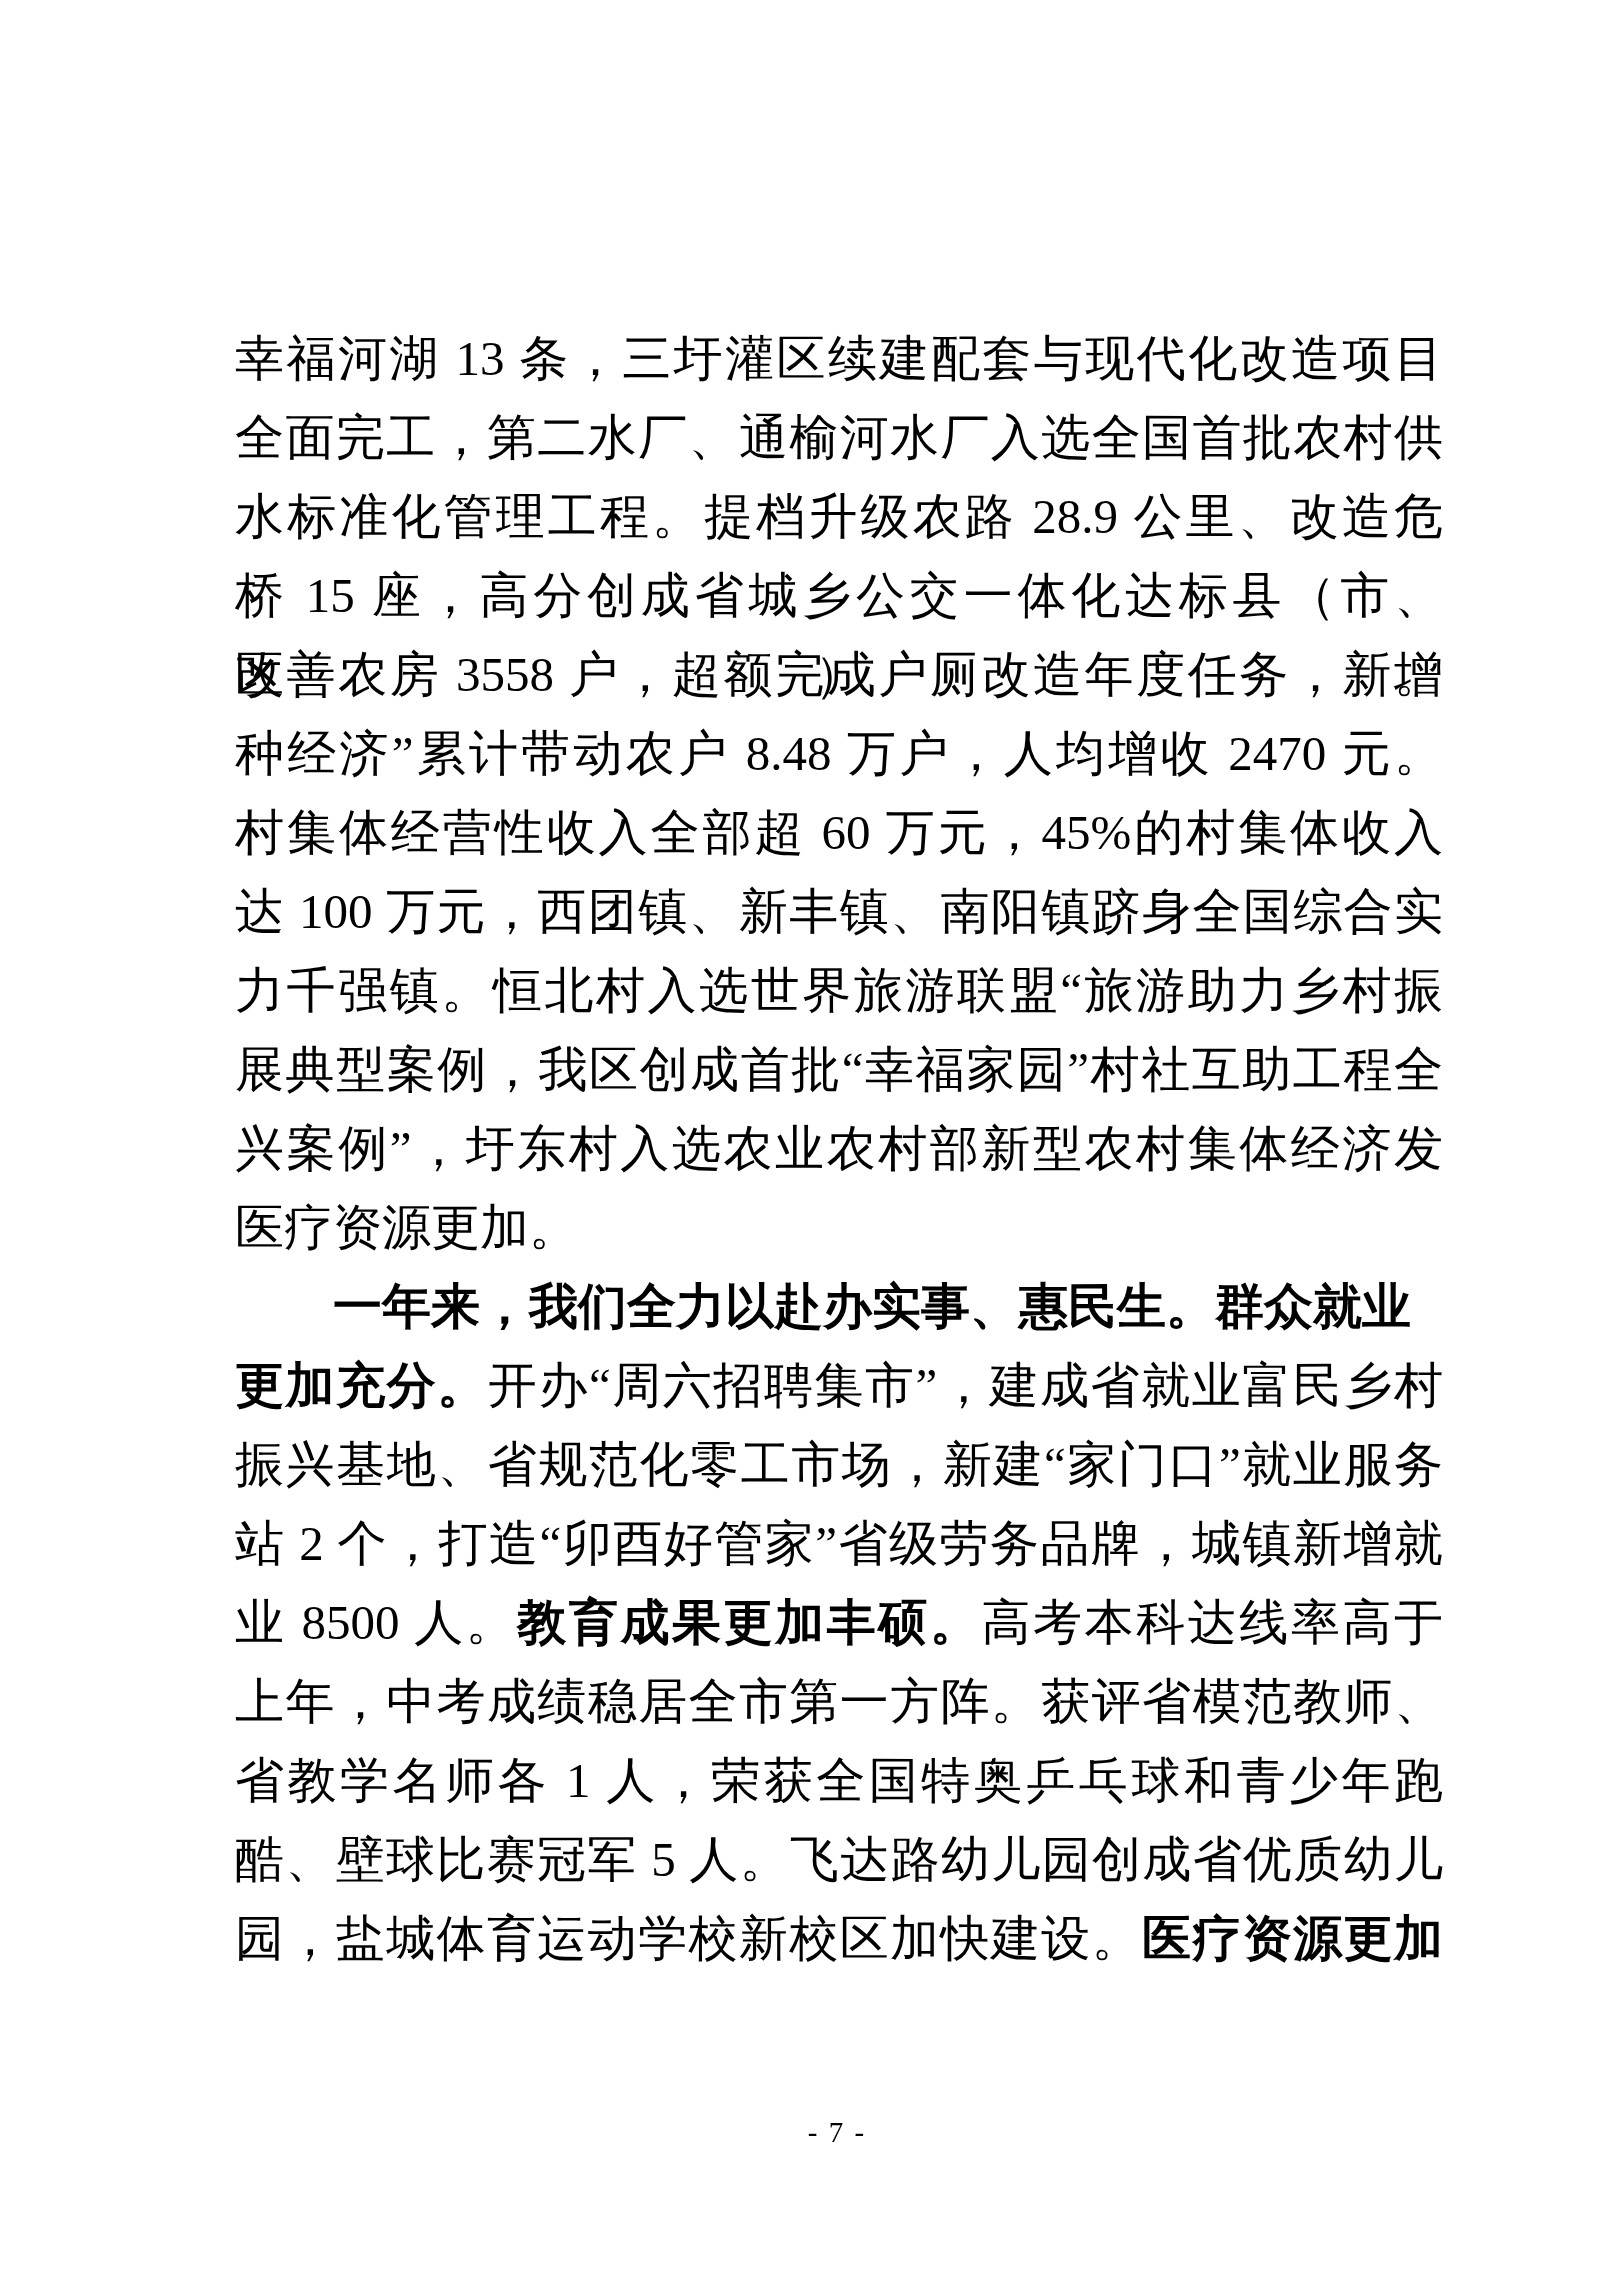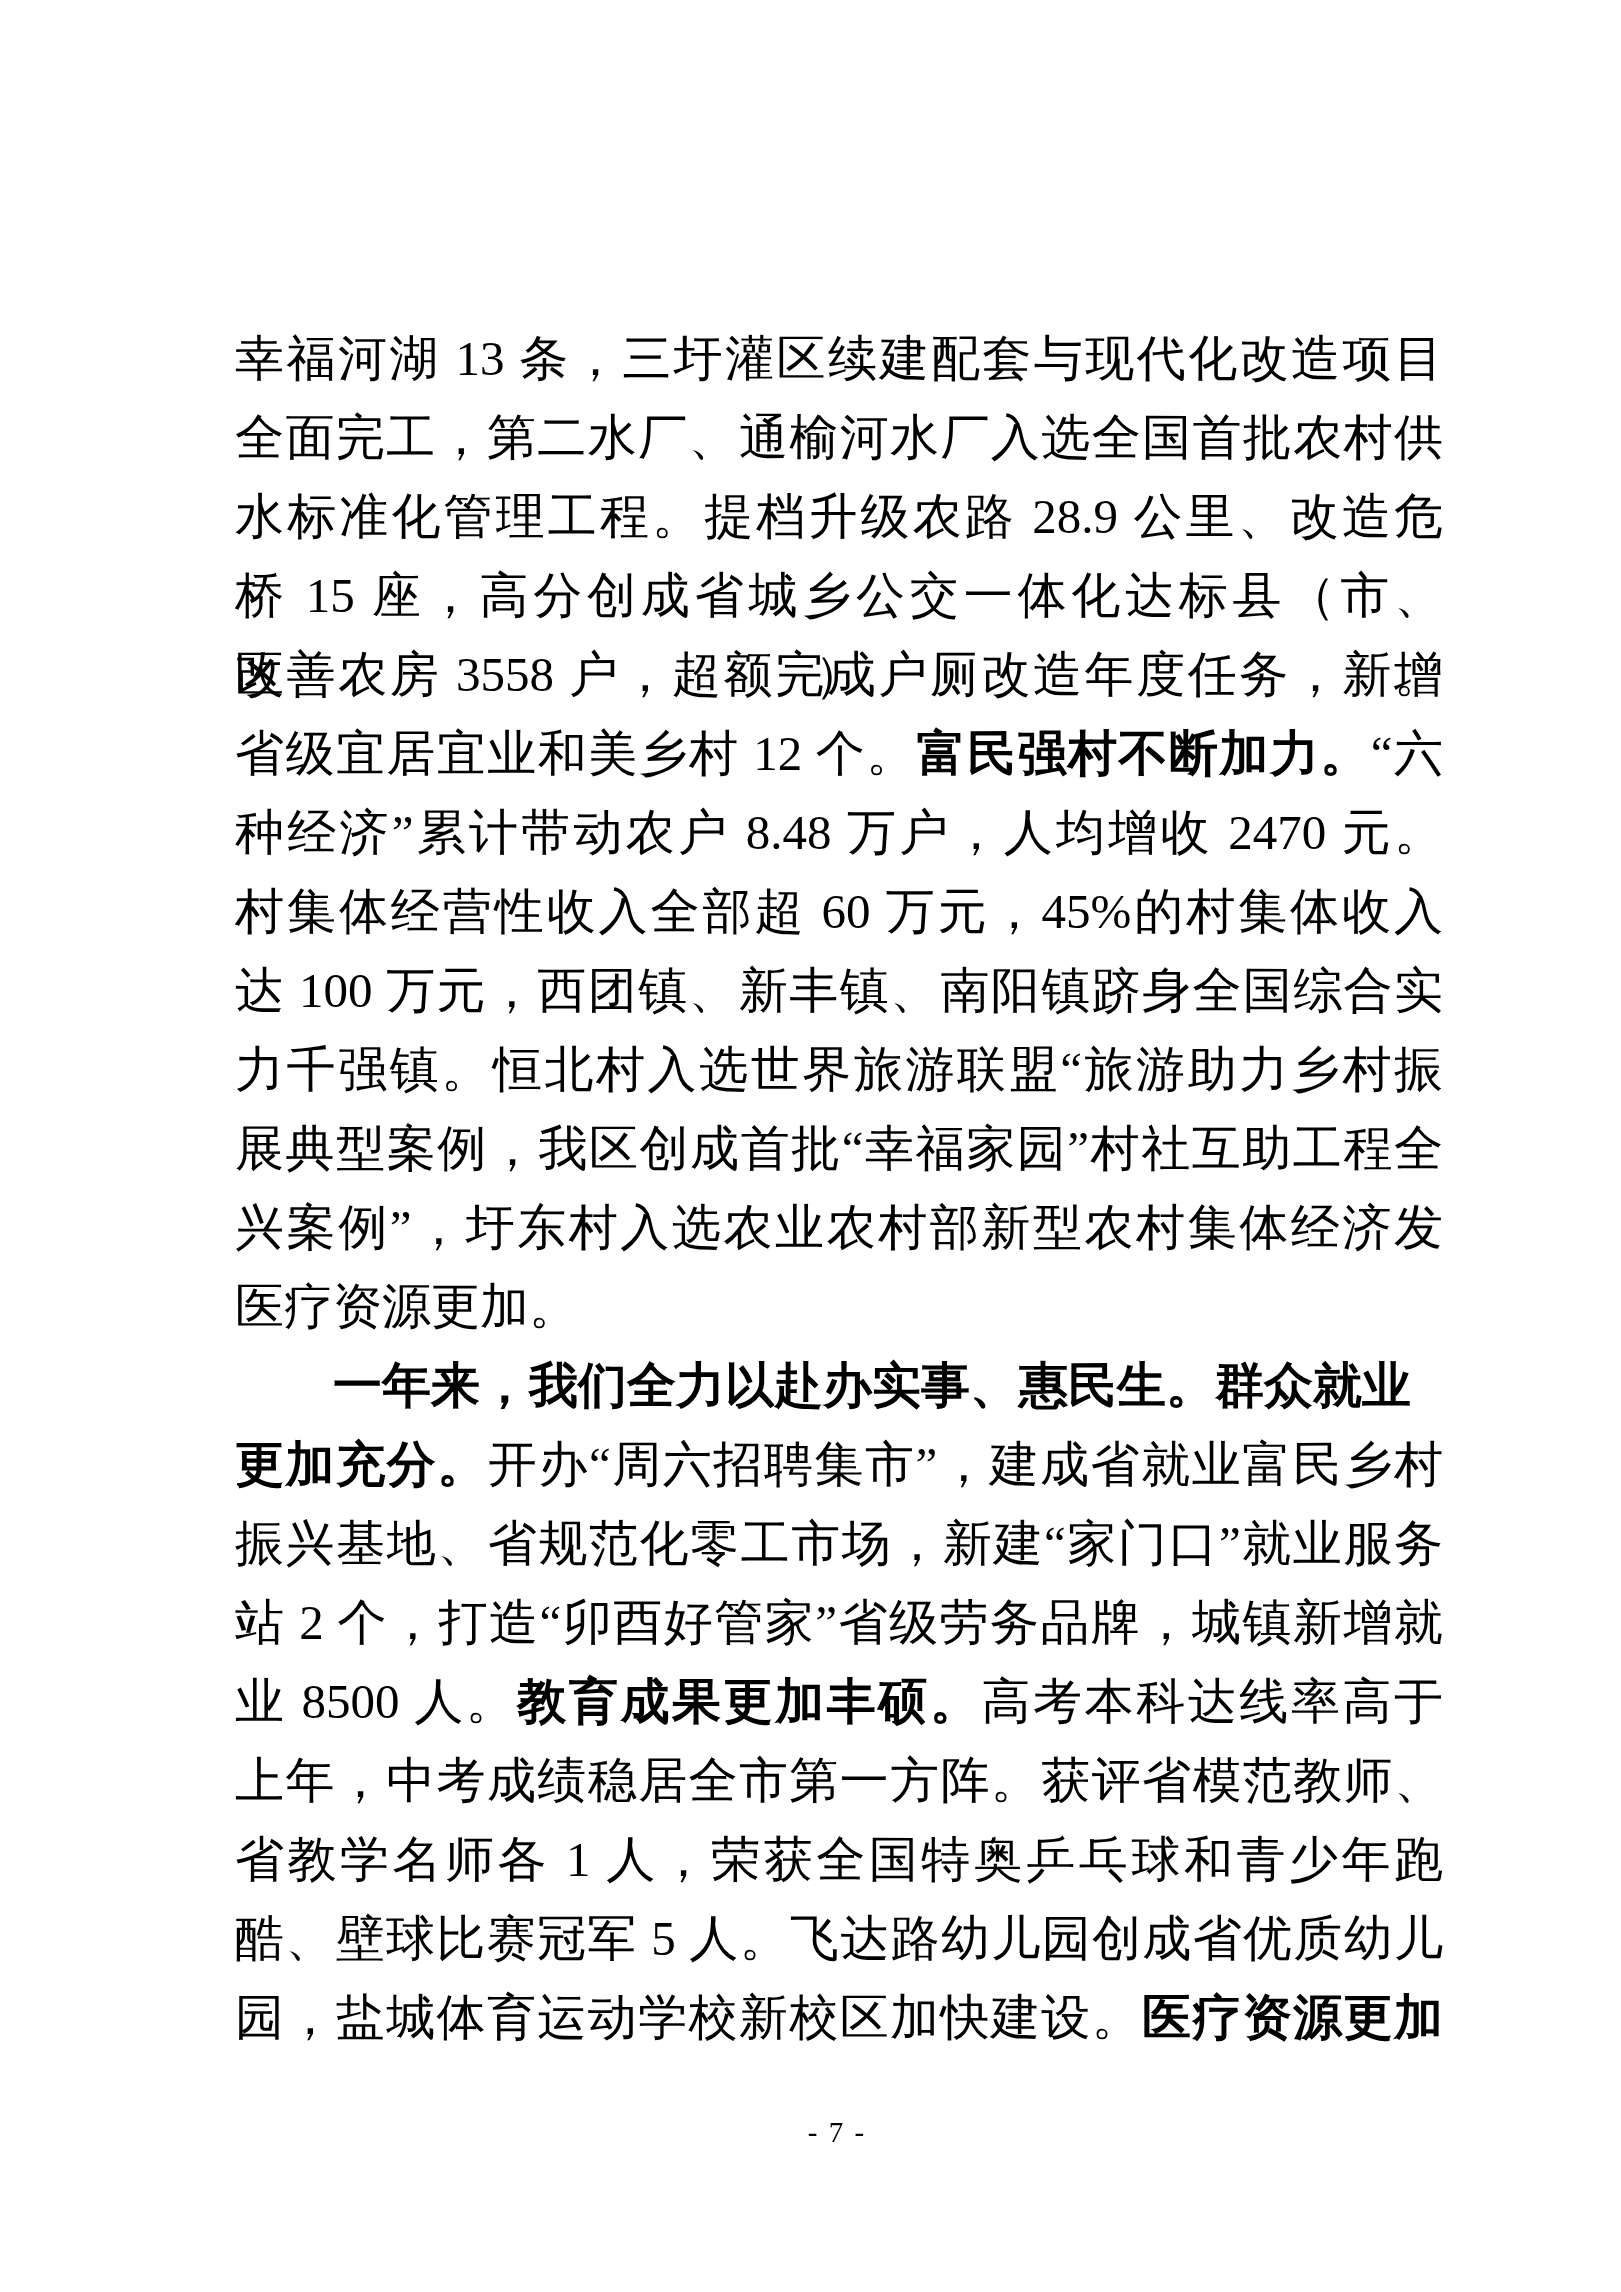--- a/index.html
+++ b/index.html
@@ -56,21 +56,20 @@
 
 <div class="page">
 
   <div class="textblock">
 
     <div class="line"><span class="r">幸福河湖 13 条，三圩灌区续建配套与现代化改造项目</span></div>
     <div class="line"><span class="r">全面完工，第二水厂、通榆河水厂入选全国首批农村供</span></div>
     <div class="line"><span class="r">水标准化管理工程。提档升级农路 28.9 公里、改造危</span></div>
     <div class="line"><span class="r">桥 15 座，高分创成省城乡公交一体化达标县（市、区）。</span></div>
     <div class="line"><span class="r">改善农房 3558 户，超额完成户厕改造年度任务，新增</span></div>
-    <div class="line"><span class="r">省级宜居宜业和美乡村 12 个。</span><span class="em">富民强村不断加力。</span><span class="r">“六</span></div>
     <div class="line"><span class="r">种经济”累计带动农户 8.48 万户，人均增收 2470 元。</span></div>
     <div class="line"><span class="r">村集体经营性收入全部超 60 万元，45%的村集体收入</span></div>
     <div class="line"><span class="r">达 100 万元，西团镇、新丰镇、南阳镇跻身全国综合实</span></div>
     <div class="line"><span class="r">力千强镇。恒北村入选世界旅游联盟“旅游助力乡村振</span></div>
     <div class="line"><span class="r">展典型案例，我区创成首批“幸福家园”村社互助工程全</span></div>
     <div class="line"><span class="r">兴案例”，圩东村入选农业农村部新型农村集体经济发</span></div>
     <div class="line no-jl"><span class="r">医疗资源更加。</span></div>
     <div class="line no-jl indent"><span class="hei">一年来，我们全力以赴办实事、惠民生。</span><span class="em">群众就业</span></div>
     <div class="line"><span class="em">更加充分。</span><span class="r">开办“周六招聘集市”，建成省就业富民乡村</span></div>
     <div class="line"><span class="r">振兴基地、省规范化零工市场，新建“家门口”就业服务</span></div>

